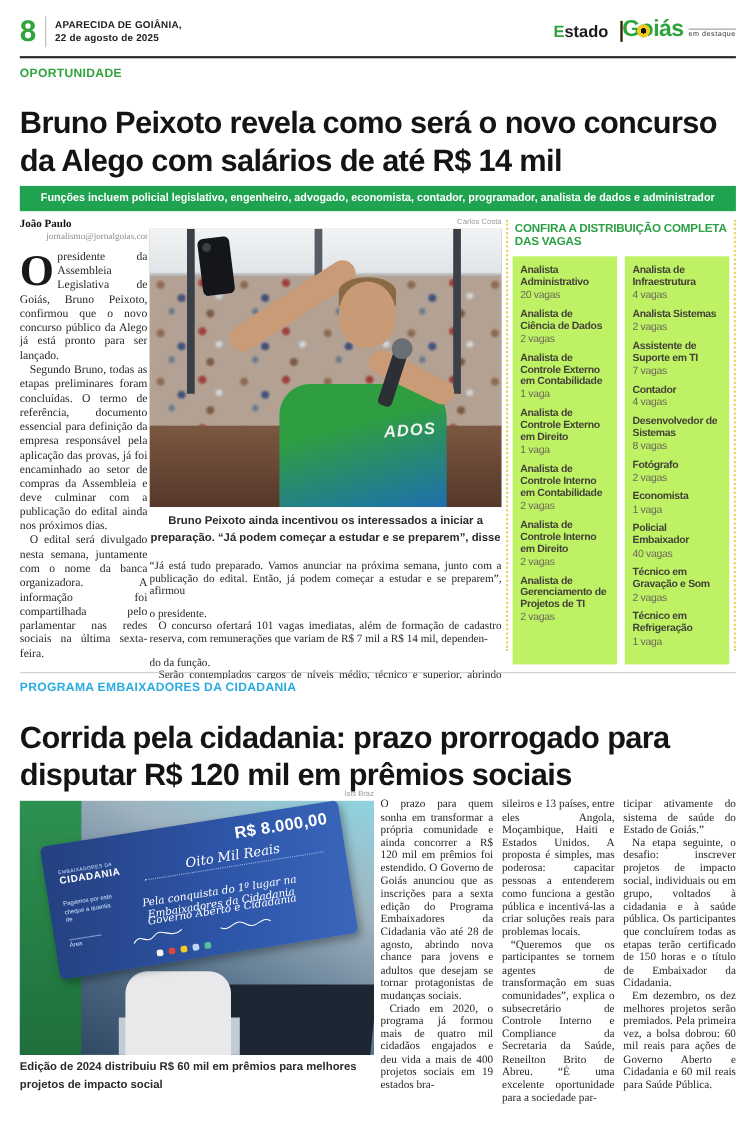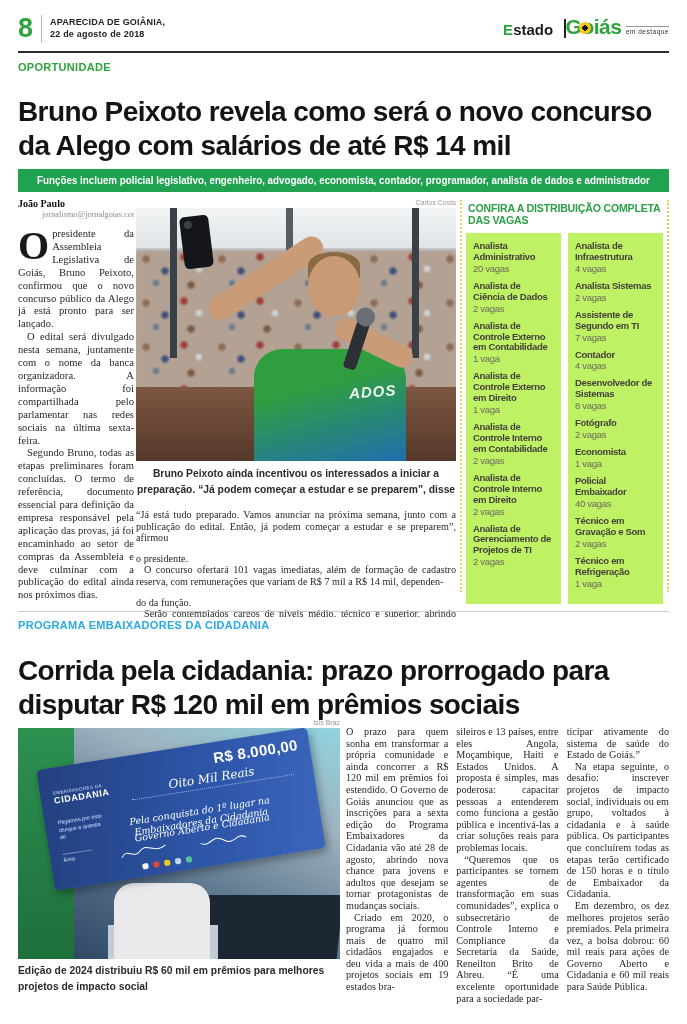--- a/index.html
+++ b/index.html
@@ -116,21 +116,21 @@
 </head>
 <body>
 
 <div class="page">
 
   <div class="hdr">
     <div class="pagenum">8</div>
     <div class="hdr-sep"></div>
     <div class="dateline">
       <div>APARECIDA DE GOIÂNIA,</div>
-      <div>22 de agosto de 2018</div>
+      <div>22 de agosto de 2025</div>
     </div>
     <div class="brand">
       <span class="brand-estado">Estado</span>
       <span class="brand-goias">
         <span class="brand-tag"></span>
         <span class="goias-name">Goiás</span>
         <span class="goias-eye"></span>
         <span class="brand-sub">em destaque</span>
       </span>
     </div>
@@ -140,22 +140,22 @@
   <div class="kicker green">OPORTUNIDADE</div>
   <h1 class="headline h1">Bruno Peixoto revela como será o novo concurso da Alego com salários de até R$ 14 mil</h1>
   <div class="greenbar">
     <span>Funções incluem policial legislativo, engenheiro, advogado, economista, contador, programador, analista de dados e administrador</span>
   </div>
 
   <div class="a1-left serif">
     <div class="byline-name">João Paulo</div>
     <div class="byline-mail">jornalismo@jornalgoias.com.br</div>
     <p><span class="dropcap">O</span><span>presidente da Assembleia Legislativa de Goiás, Bruno Peixoto, confirmou que o novo concurso público da Alego já está pronto para ser lançado.</span></p>
+    <p>Segundo Bruno, todas as etapas preliminares foram concluídas. O termo de referência, documento essencial para definição da empresa responsável pela aplicação das provas, já foi encaminhado ao setor de compras da Assembleia e deve culminar com a publicação do edital ainda nos próximos dias.</p>
     <p>O edital será divulgado nesta semana, juntamente com o nome da banca organizadora. A informação foi compartilhada pelo parlamentar nas redes sociais na última sexta-feira.</p>
-    <p>Segundo Bruno, todas as etapas preliminares foram concluídas. O termo de referência, documento essencial para definição da empresa responsável pela aplicação das provas, já foi encaminhado ao setor de compras da Assembleia e deve culminar com a publicação do edital ainda nos próximos dias.</p>
   </div>
 
   <div class="credit credit1">Carlos Costa</div>
 
   <figure class="photo1" style="margin:0">
     <div class="tent"></div>
     <div class="beam"></div>
     <div class="crowd"></div>
     <div class="post p1"></div>
     <div class="post p2"></div>
@@ -224,21 +224,21 @@
       <div class="vagas-col">
         <div class="job">
             <div class="role">Analista de Infraestrutura</div>
             <div class="count">4 vagas</div>
           </div>
         <div class="job">
             <div class="role">Analista Sistemas</div>
             <div class="count">2 vagas</div>
           </div>
         <div class="job">
-            <div class="role">Assistente de Segundo em TI</div>
+            <div class="role">Assistente de Suporte em TI</div>
             <div class="count">7 vagas</div>
           </div>
         <div class="job">
             <div class="role">Contador</div>
             <div class="count">4 vagas</div>
           </div>
         <div class="job">
             <div class="role">Desenvolvedor de Sistemas</div>
             <div class="count">8 vagas</div>
           </div>

